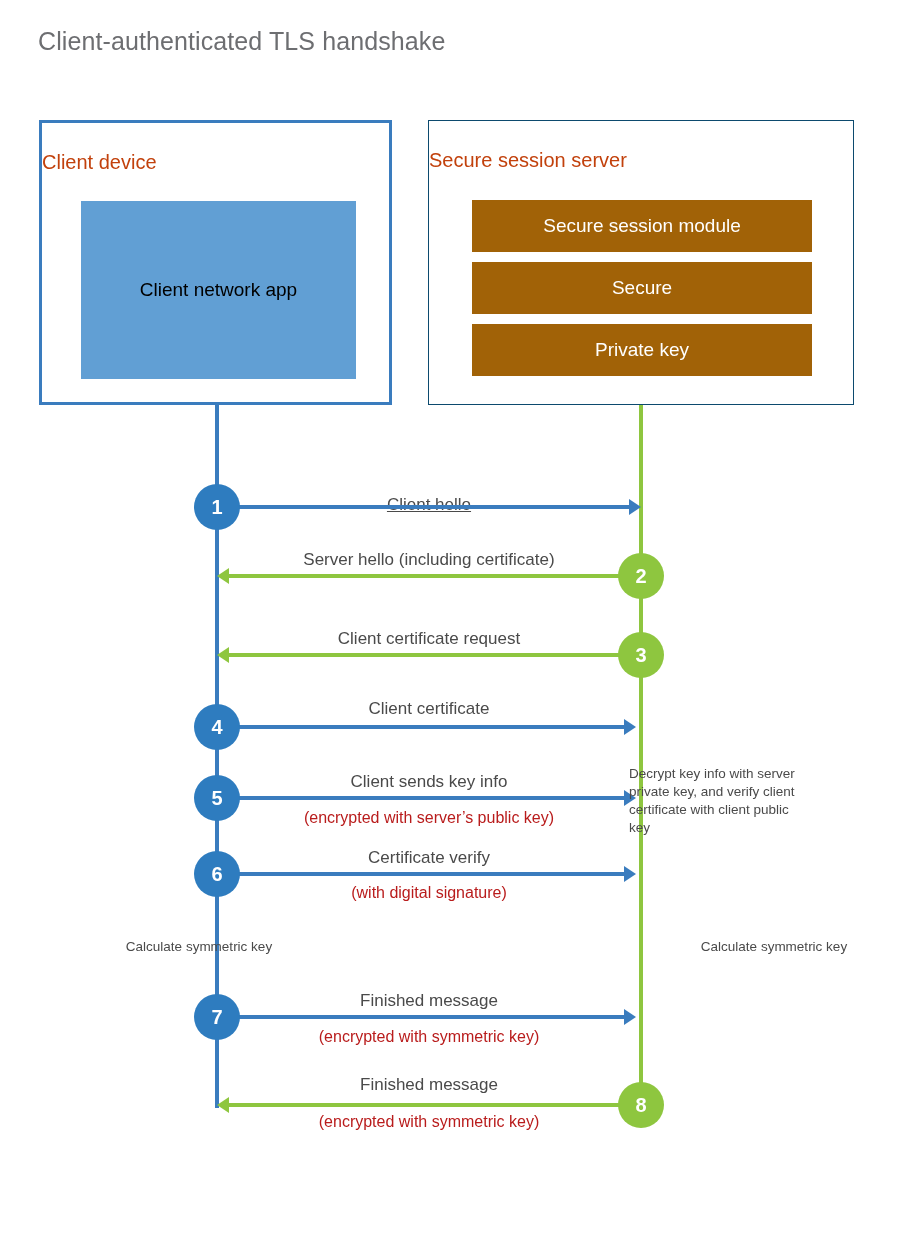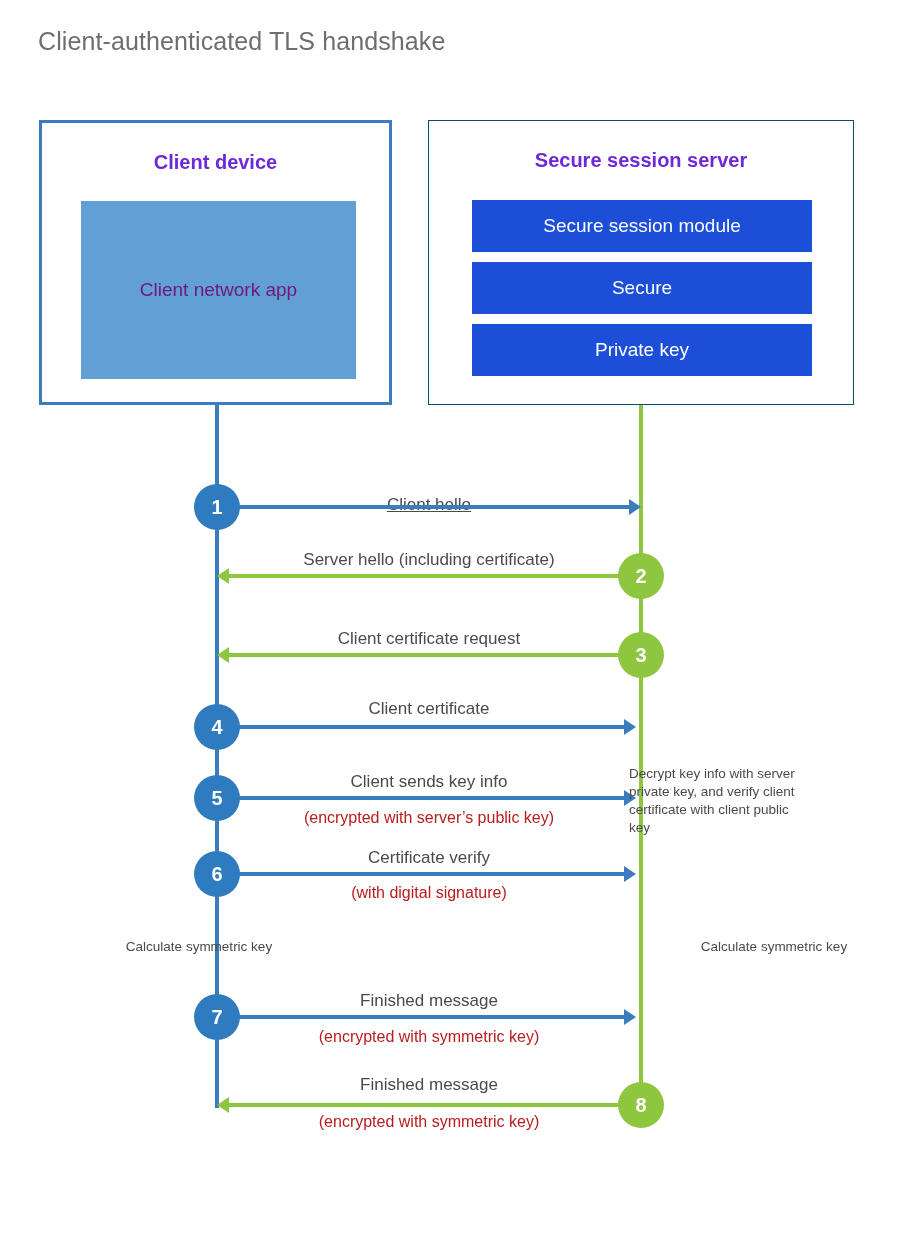--- a/index.html
+++ b/index.html
@@ -51,50 +51,50 @@
     top: 120px;
     width: 426px;
     height: 285px;
     border: 1px solid #0c4a6e;
   }
   .entity-title {
     position: absolute;
     left: 0;
     right: 0;
     top: 28px;
-    text-align: center;
+    text-align: left;
     font-size: 20px;
-    font-weight: bold;
-    color: #6d28d9;
+    font-weight: normal;
+    color: #c2410c;
   }
 
   .client-app-box {
     position: absolute;
     left: 39px;
     top: 78px;
     width: 275px;
     height: 178px;
     background: #619fd4;
-    color: #701a75;
+    color: #000000;
     font-size: 19px;
     line-height: 26px;
     display: flex;
     align-items: center;
     justify-content: center;
     text-align: center;
     padding: 0 12px;
     box-sizing: border-box;
   }
 
   .server-module {
     position: absolute;
     left: 43px;
     width: 340px;
     height: 52px;
-    background: #1d4ed8;
+    background: #a16207;
     color: #ffffff;
     font-size: 19px;
     display: flex;
     align-items: center;
     justify-content: center;
     text-align: center;
     box-sizing: border-box;
   }
   .server-module.m0 { top: 79px; }
   .server-module.m1 { top: 141px; }

